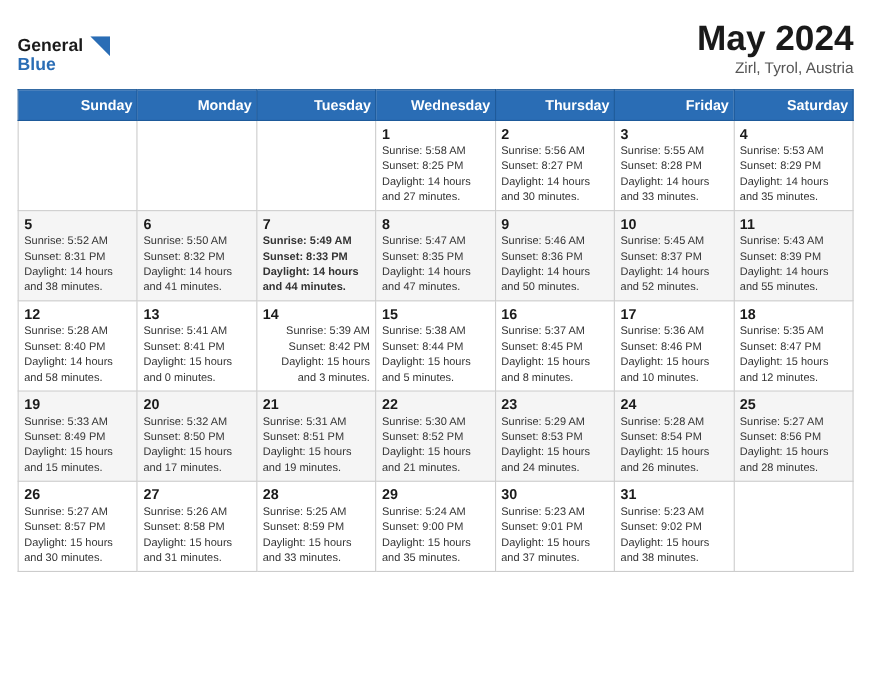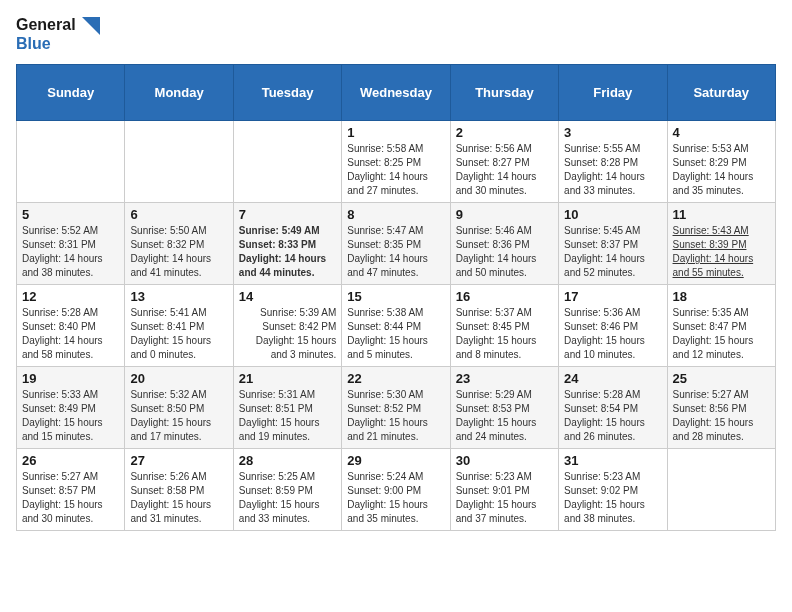--- a/index.html
+++ b/index.html
@@ -36,22 +36,22 @@
     .calendar {
       width: 100%;
       border-collapse: collapse;
       border: 1px solid #ccc;
     }
     .calendar th {
       background: #2a6db5;
       color: #fff;
       font-size: 13px;
       font-weight: bold;
-      padding: 20px 4px;
-      text-align: center;
+      padding: 6px 4px;
+      text-align: right;
       border: 1px solid #1e5a9a;
     }
     .calendar td {
       vertical-align: top;
       padding: 4px 5px;
       border: 1px solid #ccc;
       font-size: 10px;
       color: #333;
       width: 108px;
       min-height: 80px;
@@ -84,20 +84,22 @@
   <div style="line-height:1.1;">
     <div style="font-size:16px;font-weight:bold;color:#1a1a1a;">General
       <svg width="18" height="18" viewBox="0 0 18 18" style="vertical-align:middle;margin-left:2px;">
         <polygon points="0,0 18,0 18,18" fill="#2a6db5"></polygon>
       </svg>
     </div>
     <div style="font-size:16px;font-weight:bold;color:#2a6db5;">Blue</div>
   </div>
 </div>
   <div class="title-block">
+    <div class="month-year">May 2024</div>
+    <div class="location">Zirl, Tyrol, Austria</div>
   </div>
 </div>
 
 <table class="calendar">
   <thead>
     <tr>
     <th>Sunday</th>
         <th>Monday</th>
         <th>Tuesday</th>
         <th>Wednesday</th>
@@ -178,21 +180,21 @@
         </td>
         <td>
           <span class="day-number">10</span>
           <div class="day-info" style="white-space: pre-line;">Sunrise: 5:45 AM
 Sunset: 8:37 PM
 Daylight: 14 hours
 and 52 minutes.</div>
         </td>
         <td>
           <span class="day-number">11</span>
-          <div class="day-info" style="white-space: pre-line; text-decoration: underline;">Sunrise: 5:43 AM
+          <div class="day-info" style="white-space: pre-line;">Sunrise: 5:43 AM
 Sunset: 8:39 PM
 Daylight: 14 hours
 and 55 minutes.</div>
         </td>
       </tr>
       <tr>
         <td>
           <span class="day-number">12</span>
           <div class="day-info" style="white-space: pre-line;">Sunrise: 5:28 AM
 Sunset: 8:40 PM

